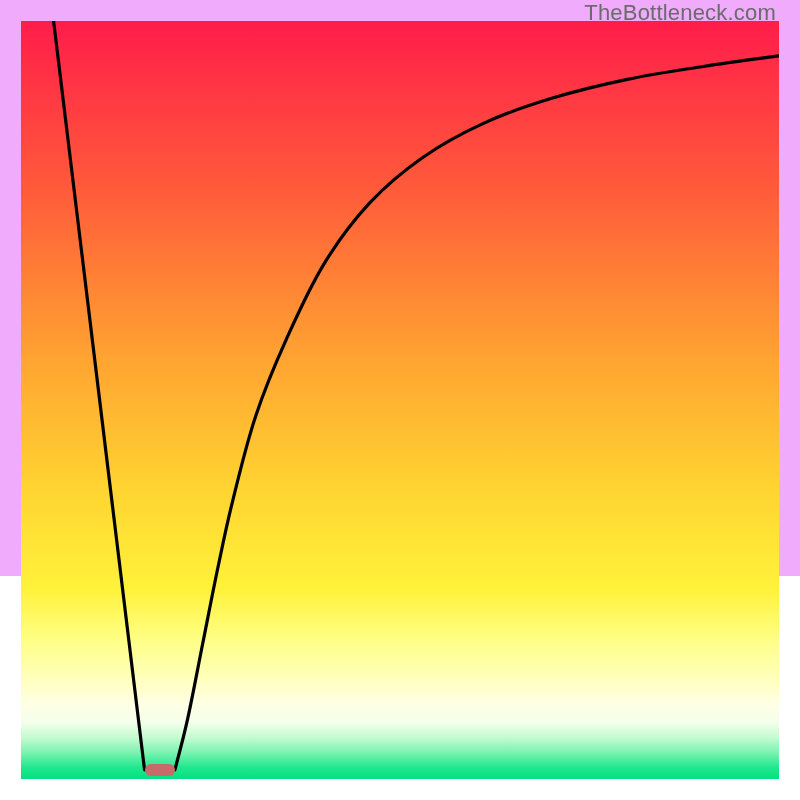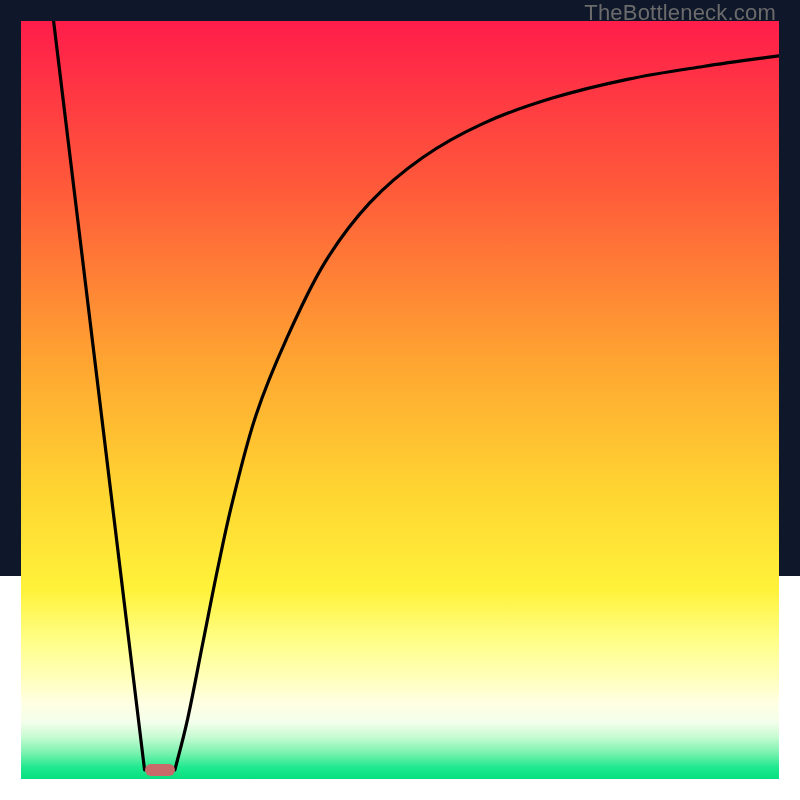--- a/index.html
+++ b/index.html
@@ -6,21 +6,21 @@
   body {
     width: 800px;
     height: 800px;
     overflow: hidden;
     position: relative;
     font-family: Arial, Helvetica, sans-serif;
   }
   .frame {
     width: 800px;
     height: 576px;
-    background: #0f172a;
+    background: #f0abfc;
     position: relative;
     text-decoration: underline;
   }
   .plot-area {
     position: absolute;
     left: 21px;
     top: 21px;
     width: 758px;
     height: 758px;
     overflow: hidden;

